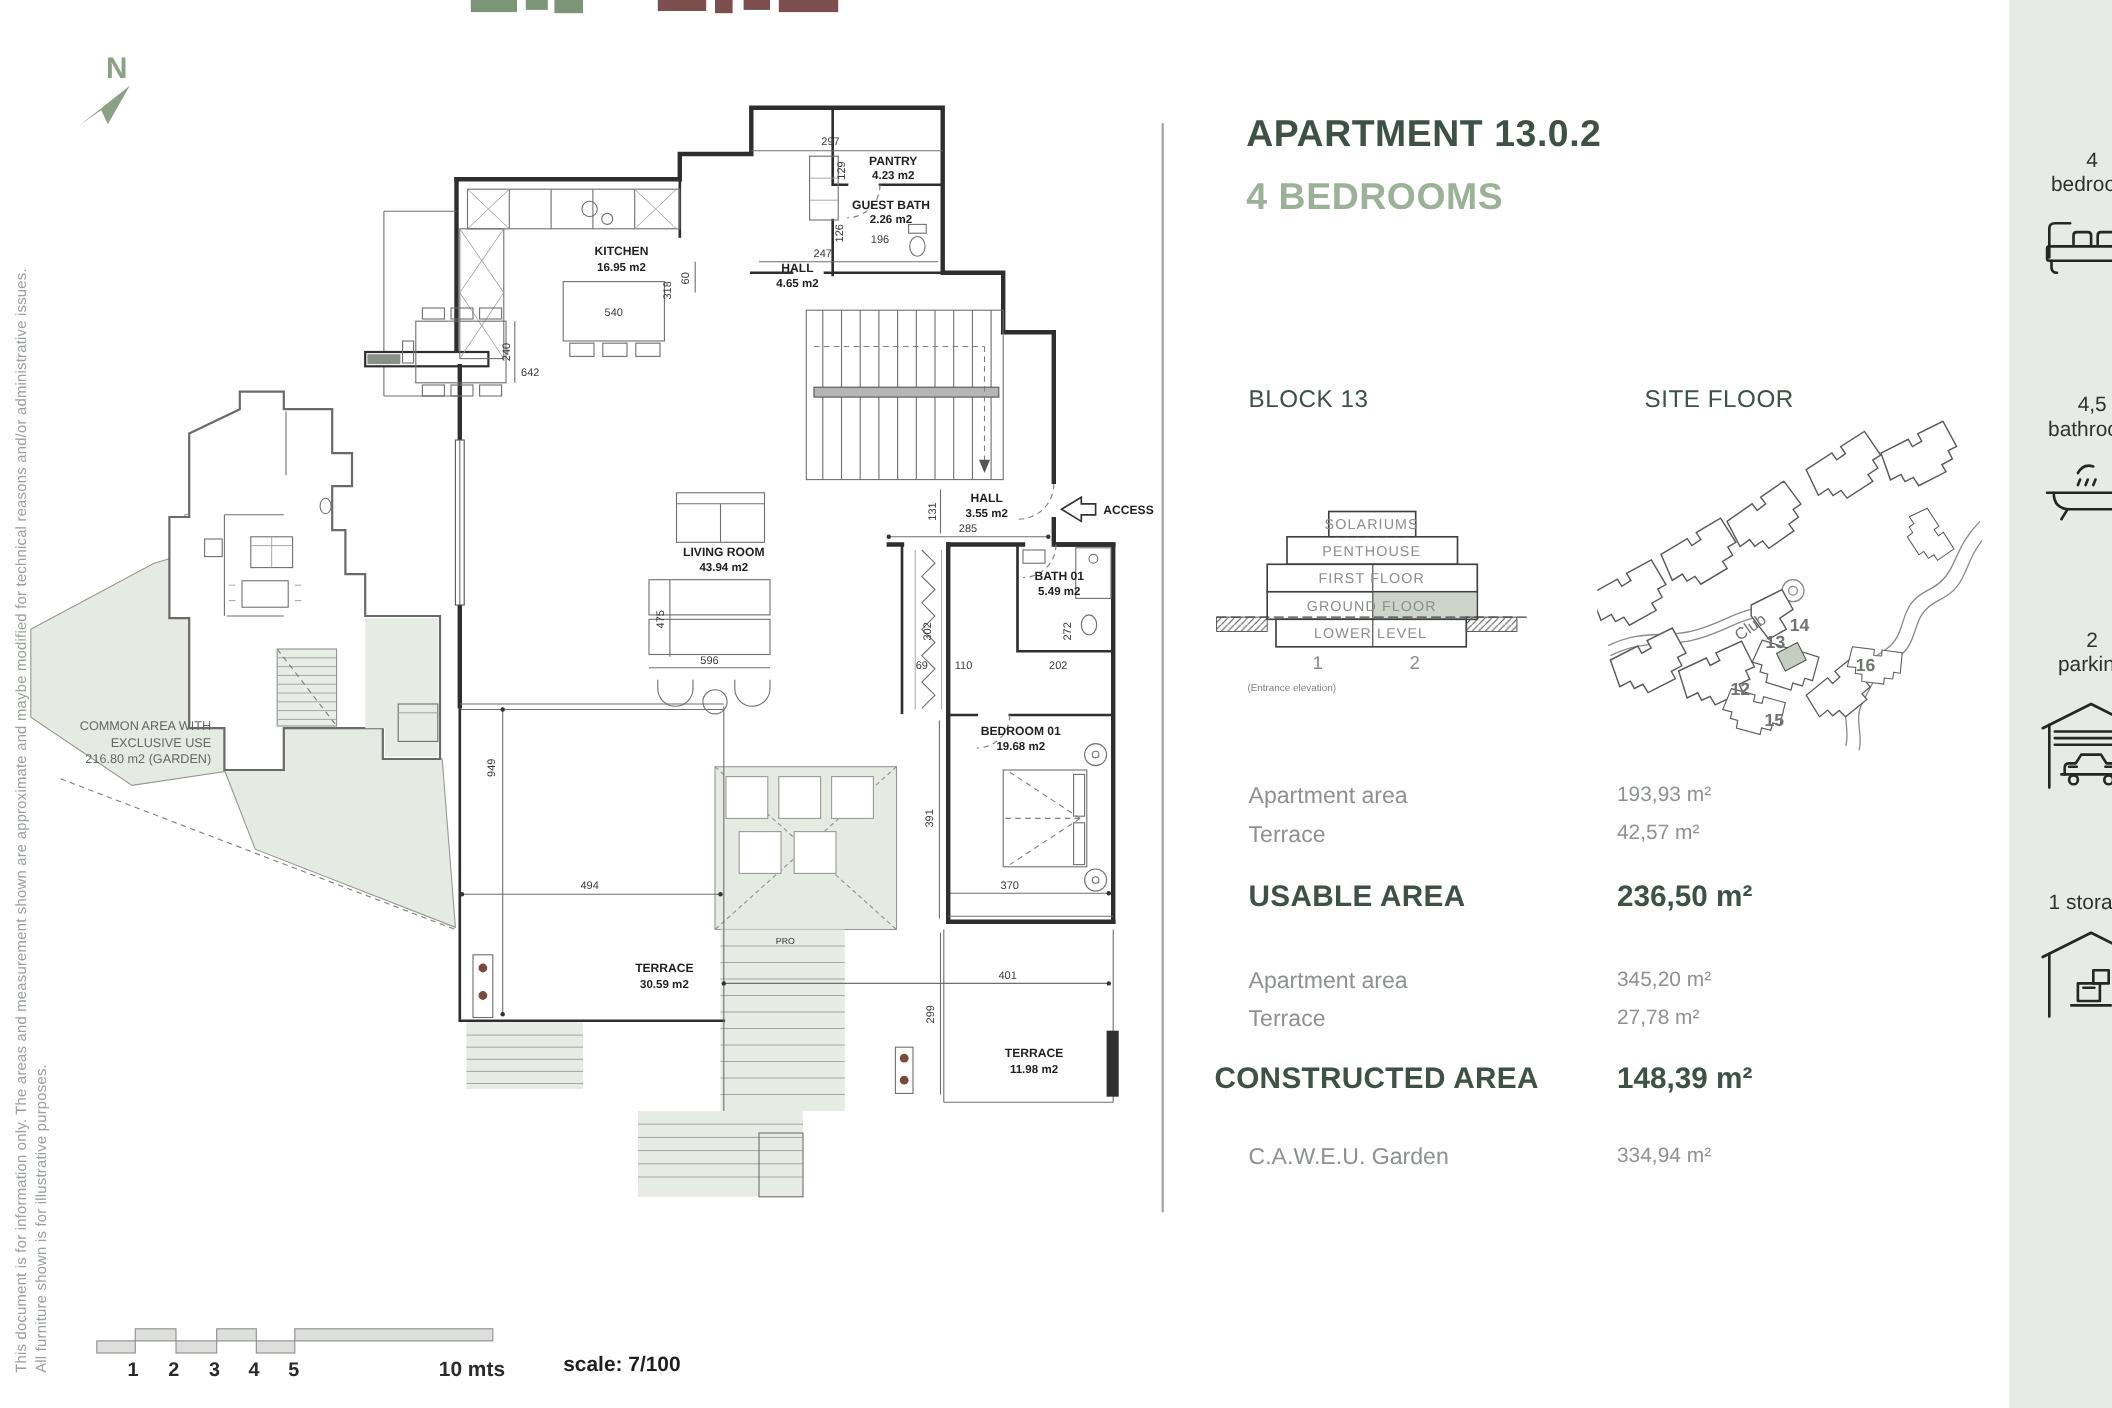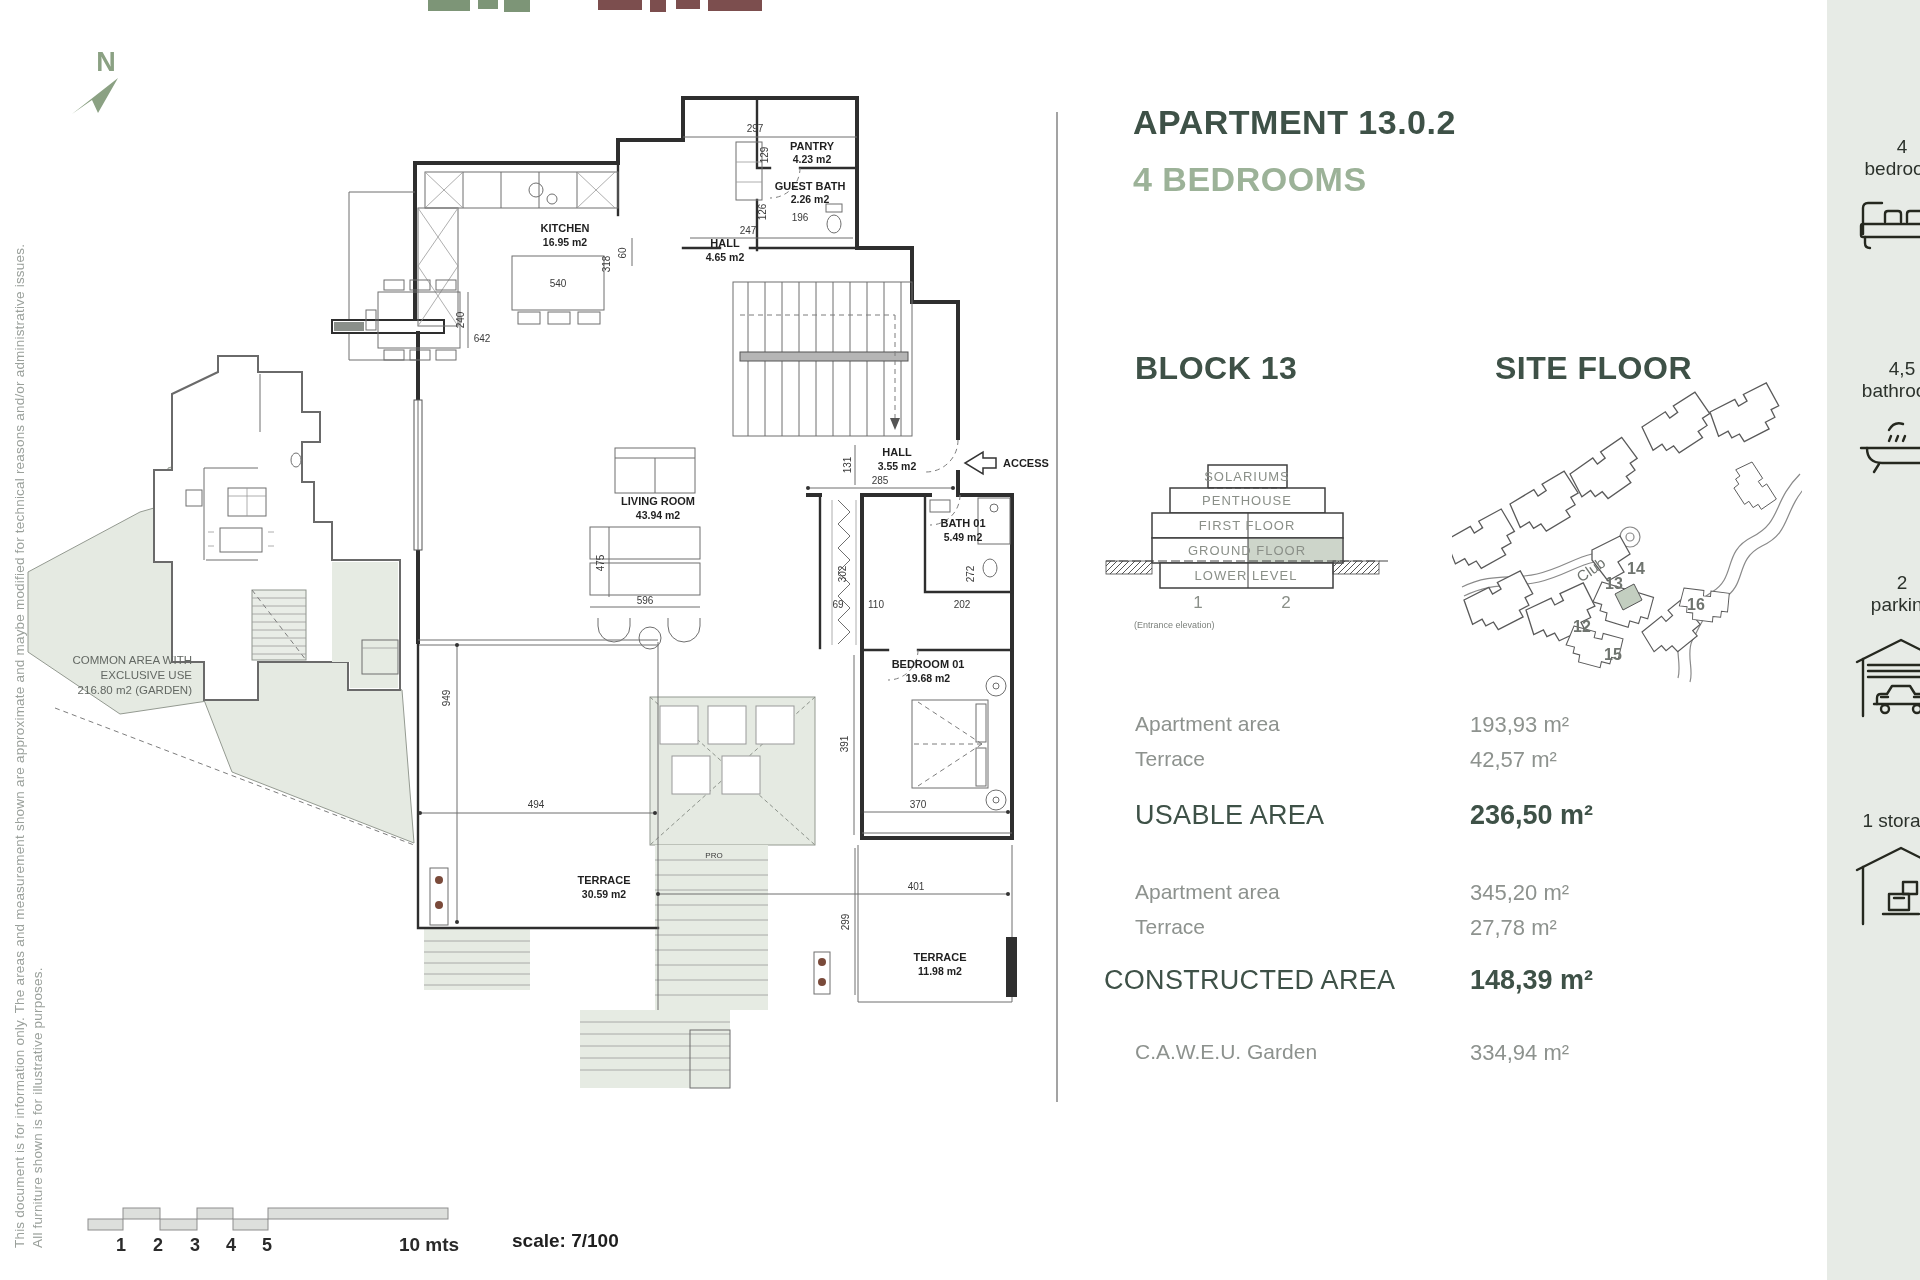--- a/index.html
+++ b/index.html
@@ -7,24 +7,24 @@
        font-family:"Liberation Sans",sans-serif;color:#222}
   .abs{position:absolute}
 
   
   .vtext{position:absolute;transform-origin:0 0;transform:rotate(-90deg);white-space:nowrap;
          font-size:13.5px;color:#9aa09b;letter-spacing:.2px}
 
   
   .title{font-size:34px;font-weight:bold;color:#3e5147;letter-spacing:.5px}
   .subtitle{font-size:34px;font-weight:bold;color:#9cb298;letter-spacing:.5px}
-  .h2{font-size:32px;font-weight:bold;color:#3e5147;letter-spacing:.5px}
+  .h2{font-size:22px;font-weight:normal;color:#3e5147;letter-spacing:.5px}
   .rowlabel{font-size:21px;color:#8d928e}
-  .rowvalue{font-size:22px;color:#8d928e}
-  .totlabel{font-size:27px;font-weight:normal;color:#3e5147;letter-spacing:.3px}
+  .rowvalue{font-size:19px;color:#8d928e}
+  .totlabel{font-size:27px;font-weight:bold;color:#3e5147;letter-spacing:.3px}
   .totvalue{font-size:27px;font-weight:bold;color:#3e5147}
 
   .divider{position:absolute;left:1056px;top:112px;width:2px;height:990px;background:#a3a3a3}
 
   
   .strip{position:absolute;left:1827px;top:0;width:93px;height:1280px;background:#e7ebe6;overflow:hidden}
   .am-num{position:absolute;left:15px;width:120px;text-align:center;font-size:19px;color:#2c322c}
   .am-label{position:absolute;left:15px;width:120px;text-align:center;font-size:19px;color:#2c322c}
   .am-icon{position:absolute;left:26px}
   .am-icon path,.am-icon rect,.am-icon circle{fill:none;stroke:#25281f;stroke-width:2.4;

